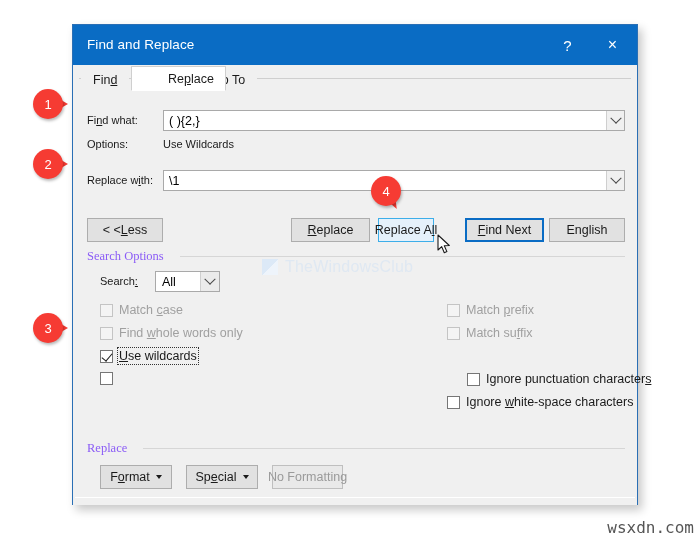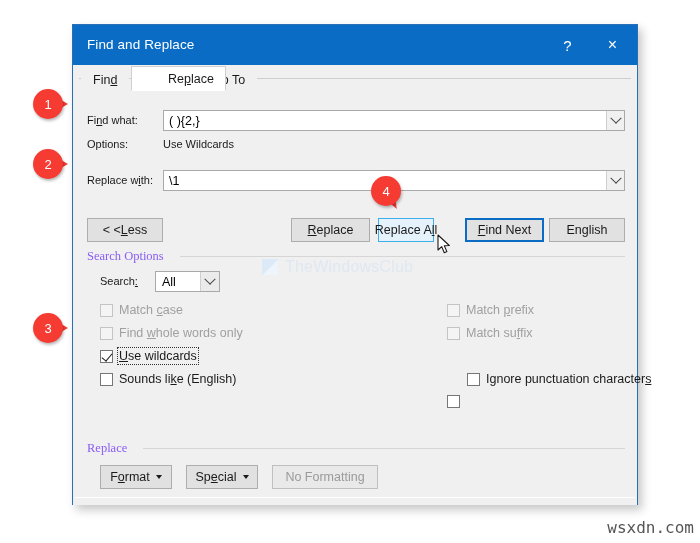--- a/index.html
+++ b/index.html
@@ -414,51 +414,51 @@
       <span class="lbl"><span>Find </span><u>w</u><span>hole words only</span></span>
     </div>
     <div class="cb focus" style="left:27px; top:284px;">
       <span class="box">
           <i class="tick"></i>
         </span>
       <span class="lbl"><span></span><u>U</u><span>se wildcards</span></span>
     </div>
     <div class="cb" style="left:27px; top:307px;">
       <span class="box"></span>
-      <span class="lbl"><span>Sounds li</span><u>k</u><span>e (English)</span></span>
     </div>
 
     <div class="cb dis" style="left:374px; top:238px;">
       <span class="box"></span>
       <span class="lbl"><span>Match </span><u>p</u><span>refix</span></span>
     </div>
     <div class="cb dis" style="left:374px; top:261px;">
       <span class="box"></span>
       <span class="lbl"><span>Match su</span><u>f</u><span>fix</span></span>
     </div>
     <div class="cb" style="left:374px; top:307px;padding-left:20px;">
       <span class="box"></span>
       <span class="lbl"><span>Ignore punctuation character</span><u>s</u><span></span></span>
     </div>
     <div class="cb" style="left:374px; top:330px;">
       <span class="box"></span>
+      <span class="lbl"><span>Ignore </span><u>w</u><span>hite-space characters</span></span>
     </div>
 
     <div class="grp-label" style="left:14px; top:376px;">Replace</div>
     <div class="grp-line" style="left:70px; top:383px; width:482px;"></div>
 
     <div class="btn" style="left:27px; top:400px; width:72px;">
       <span><span>F</span><u>o</u><span>rmat</span></span>
       <i class="caret-dn"></i>
     </div>
     <div class="btn" style="left:113px; top:400px; width:72px;">
       <span><span>Sp</span><u>e</u><span>cial</span></span>
       <i class="caret-dn"></i>
     </div>
-    <div class="btn disabled" style="left:199px; top:400px; width:106px;">No Formatting</div>
+    <div class="btn disabled" style="left:199px; top:400px; width:71px;">No Formatting</div>
 
     <div class="grp-line" style="left:2px; top:432px; width:560px; background:#ffffff;"></div>
 
   </div>
 </div>
 
 <div id="watermark">
   <div class="wm-sq"></div>
   <div class="wm-txt">TheWindowsClub</div>
 </div>

